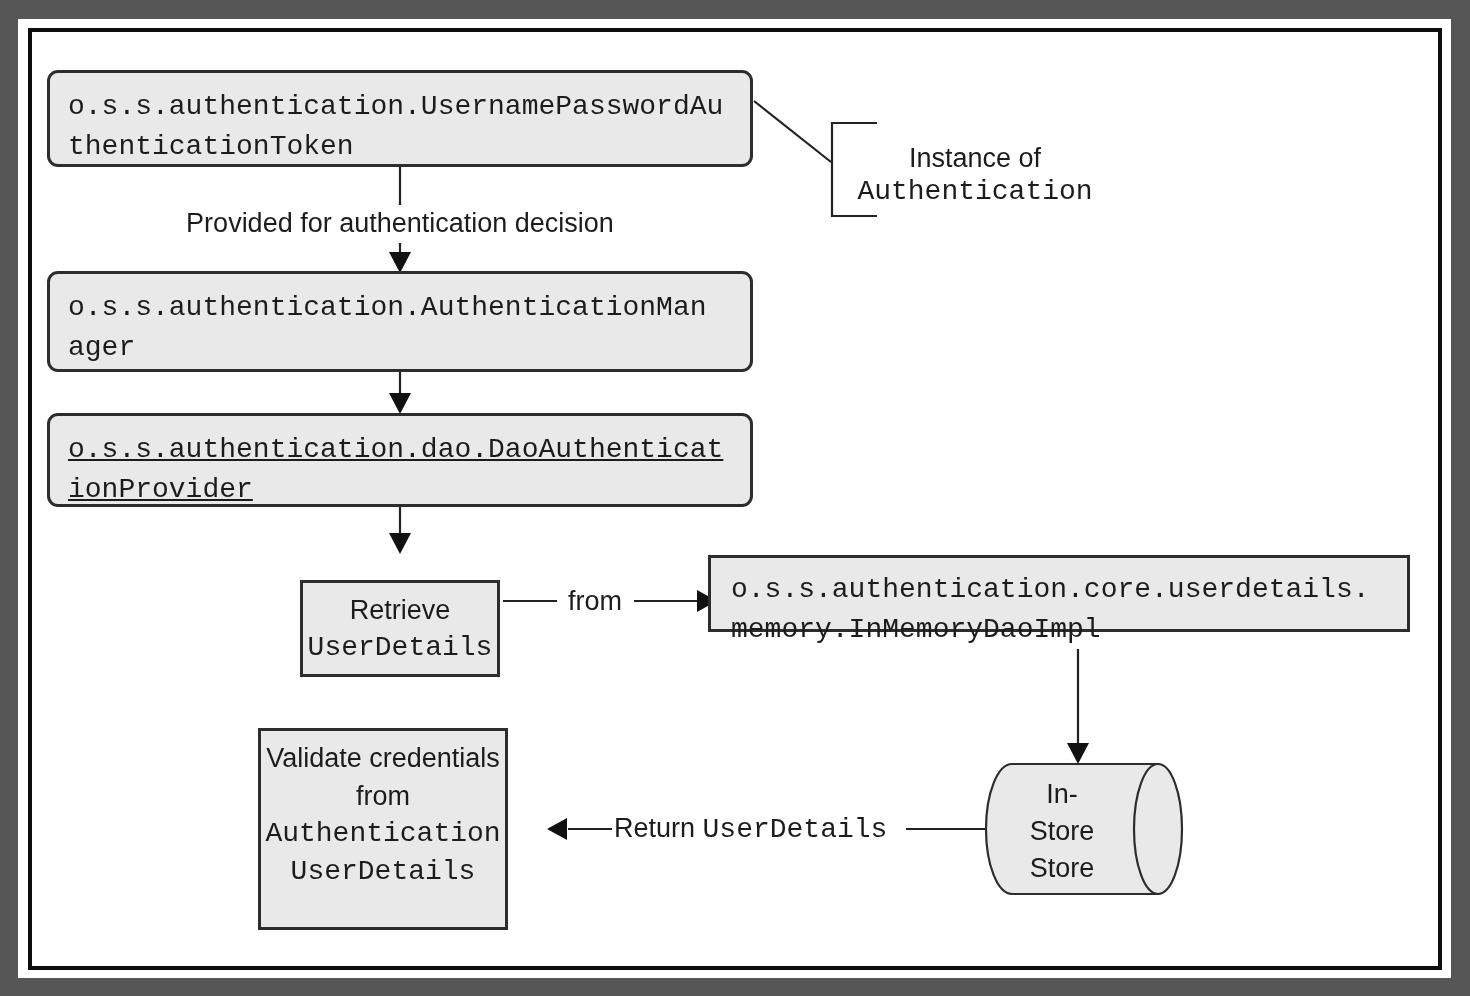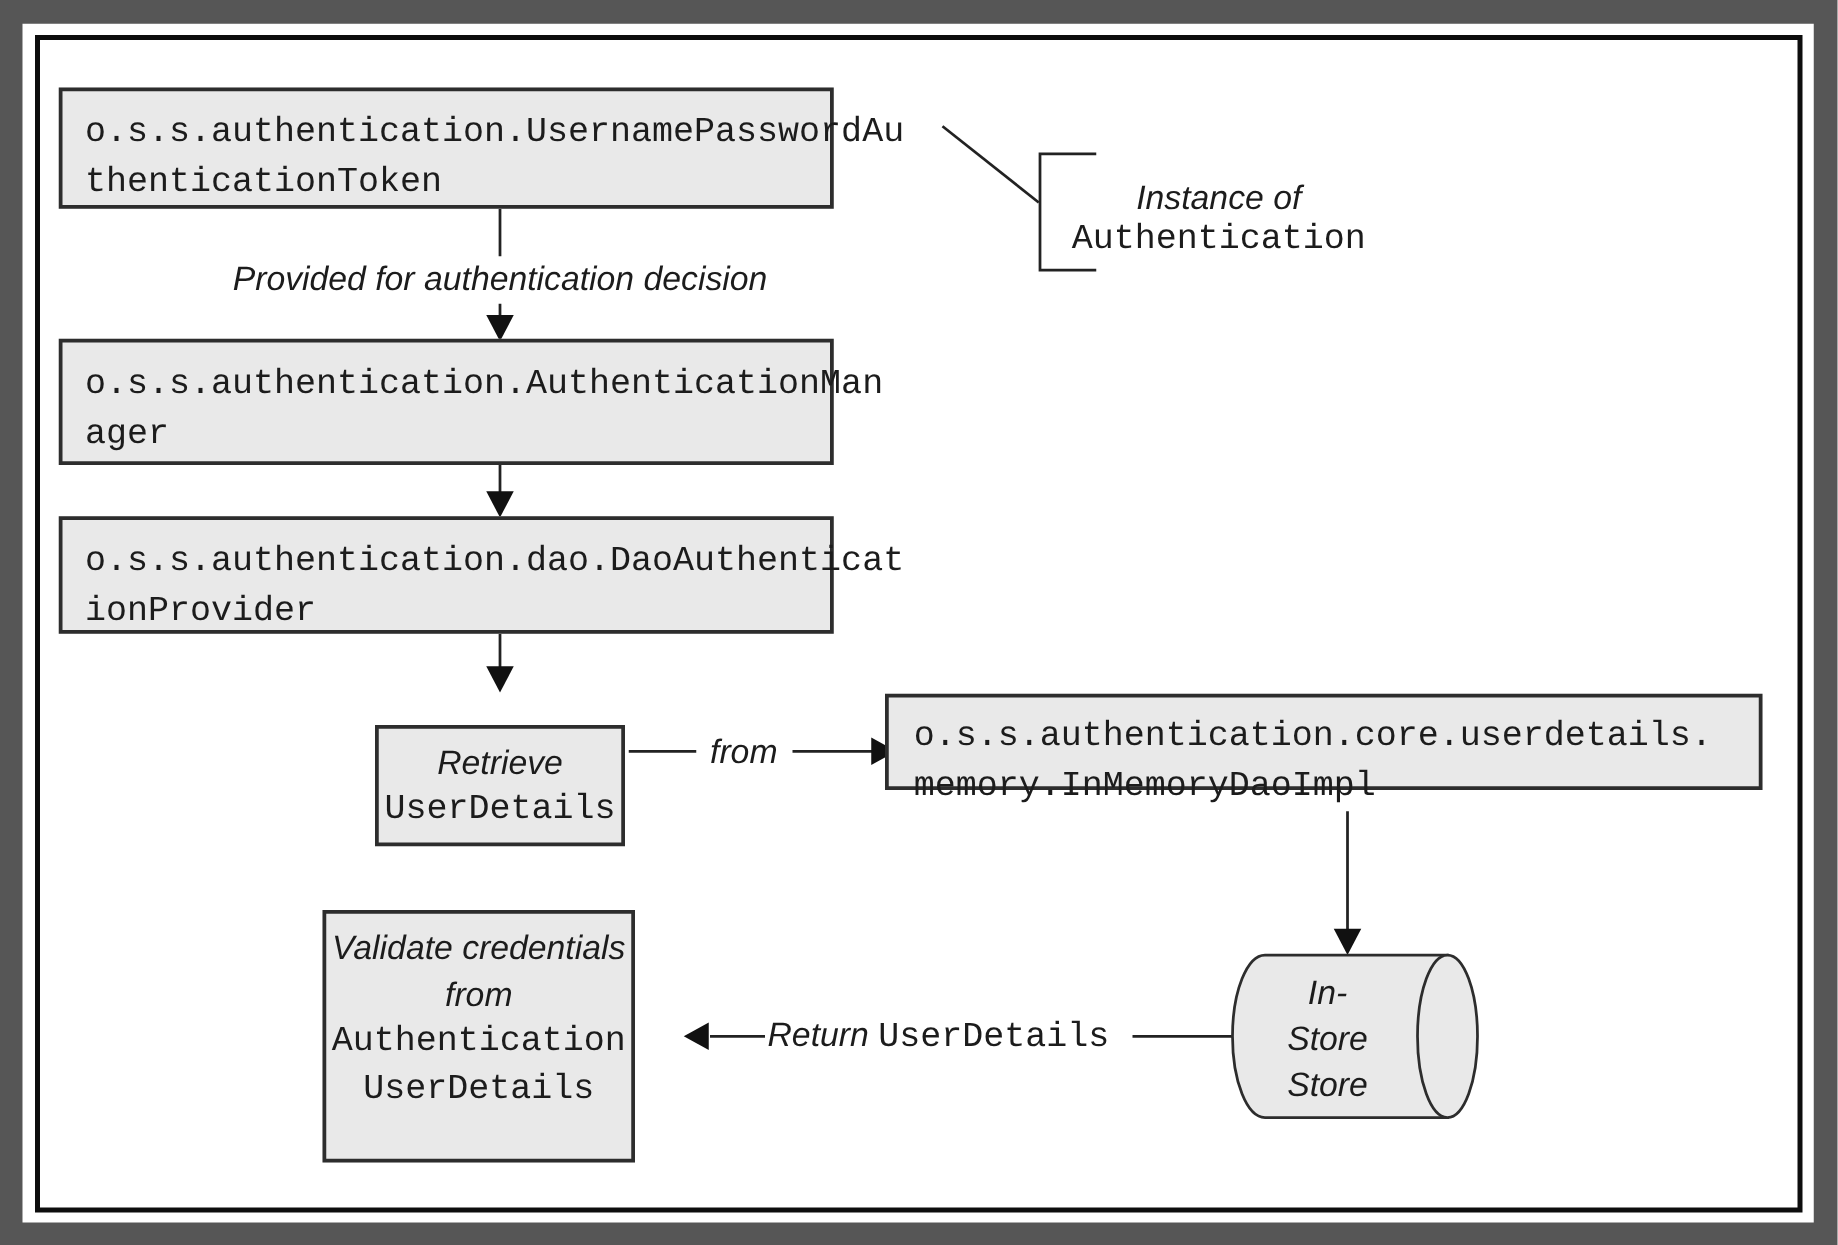--- a/index.html
+++ b/index.html
@@ -20,28 +20,28 @@
   }
   .connectors{
     position:absolute;left:0;top:0;width:1470px;height:996px;
   }
   .node{
     position:absolute;box-sizing:border-box;
     background:#e9e9e9;border:3px solid #2d2d2d;
     color:#1c1c1c;
   }
   .mono{font-family:"Liberation Mono","DejaVu Sans Mono",monospace;font-size:28px;}
-  .sans{font-family:"Liberation Sans",sans-serif;font-size:27px;font-style:italic;}
+  .sans{font-family:"Liberation Sans",sans-serif;font-size:27px;}
   .node .ln{display:block;white-space:pre;}
   .node-token,.node-manager,.node-provider{
-    left:47px;width:620px;padding:14px 24px 0 18px;line-height:40px;
+    left:47px;width:706px;padding:14px 24px 0 18px;line-height:40px;border-radius:11px;
   }
   .node-token{top:70px;height:97px;}
   .node-manager{top:271px;height:101px;}
-  .node-provider{top:413px;height:94px;}
+  .node-provider{top:413px;height:94px;text-decoration:underline;}
   .node-inmem{left:708px;top:555px;width:702px;height:77px;padding:12px 24px 0 20px;line-height:40px;}
   .node-retrieve{left:300px;top:553px;width:200px;height:97px;text-align:center;padding-top:8px;line-height:38px;margin-top:27px;}
   .node-validate{left:258px;top:728px;width:250px;height:202px;text-align:center;padding-top:8px;line-height:38px;}
   .label{position:absolute;color:#1c1c1c;line-height:33px;}
   .label .ln{display:block;white-space:pre;}
   .lbl-provided{left:130px;top:207px;width:540px;text-align:center;}
   .lbl-instance{left:830px;top:141px;width:290px;text-align:center;line-height:34px;}
   .lbl-from{left:555px;top:585px;width:80px;text-align:center;}
   .lbl-return{left:614px;top:812px;white-space:pre;}
   .lbl-store{left:988px;top:776px;width:148px;text-align:center;line-height:37px;}

